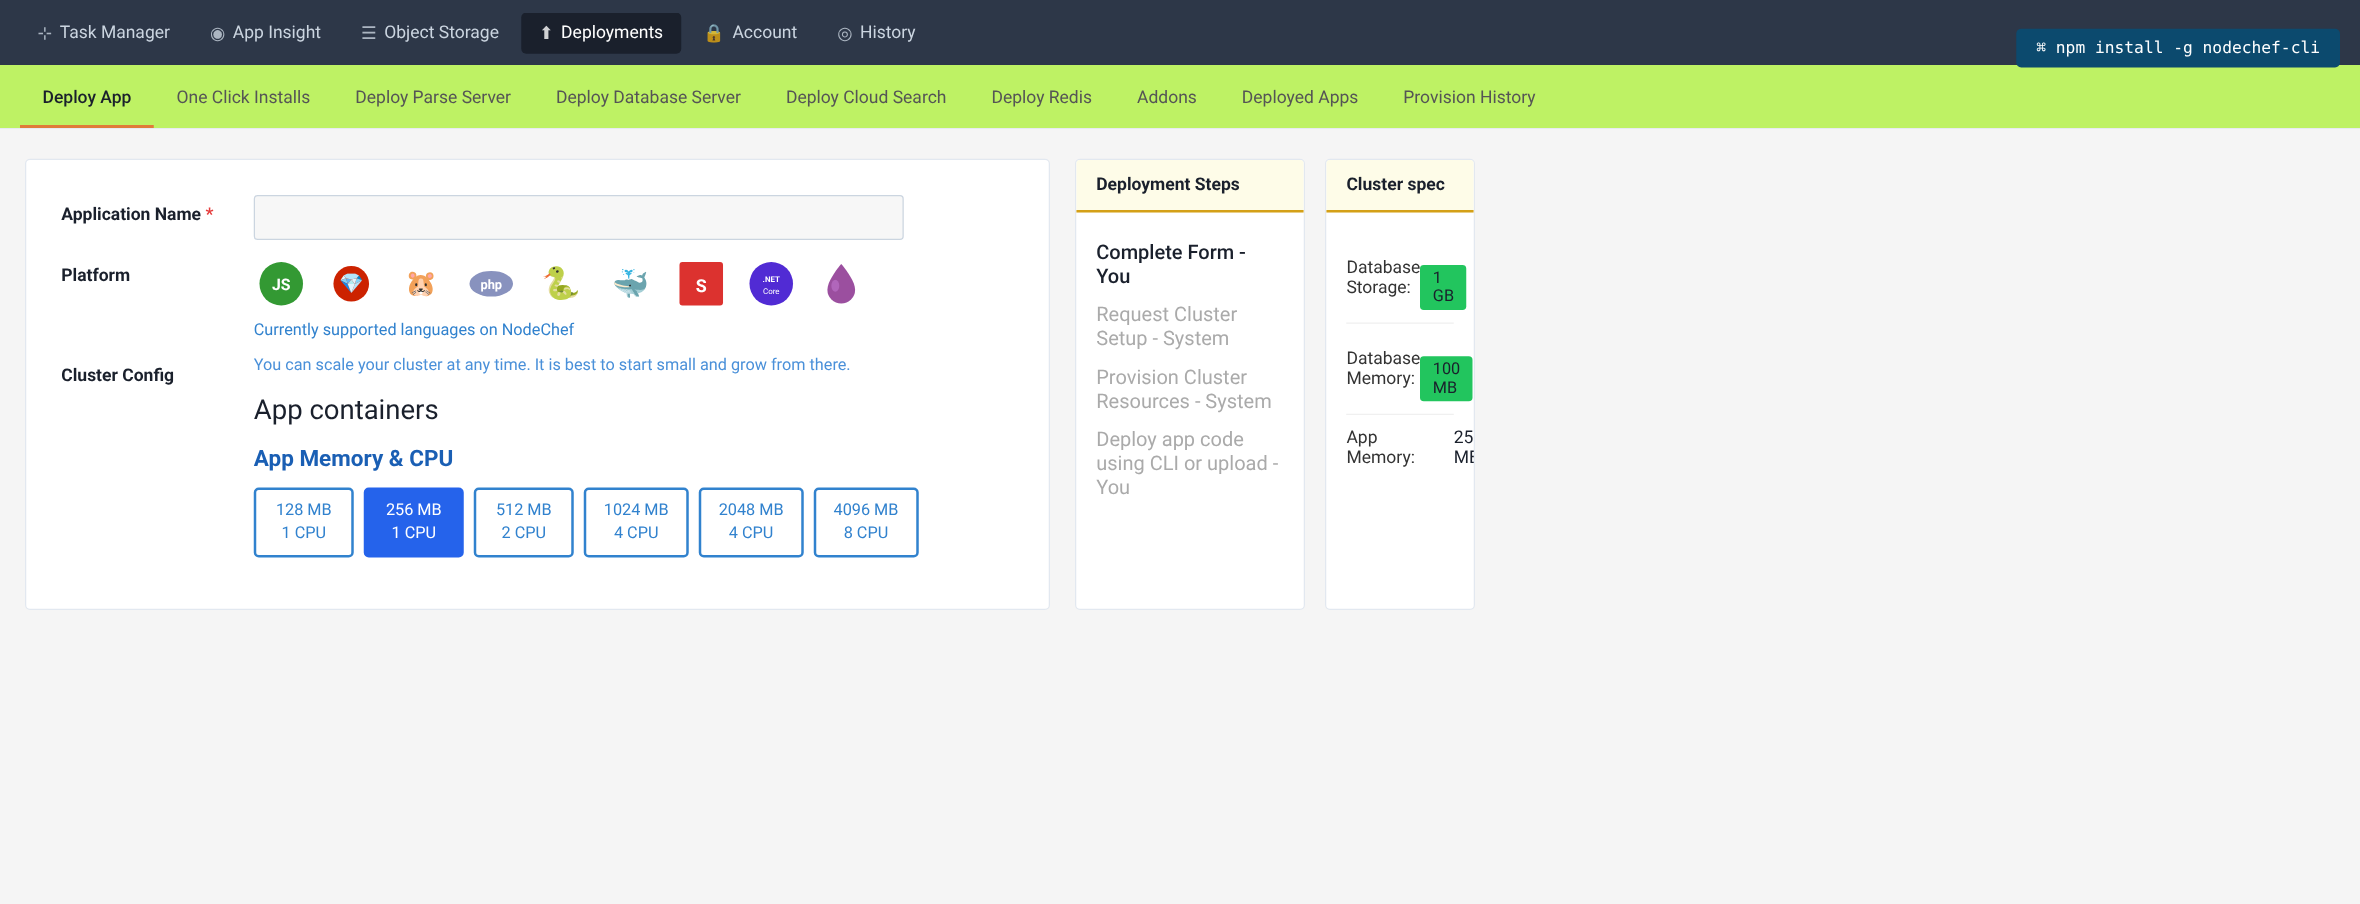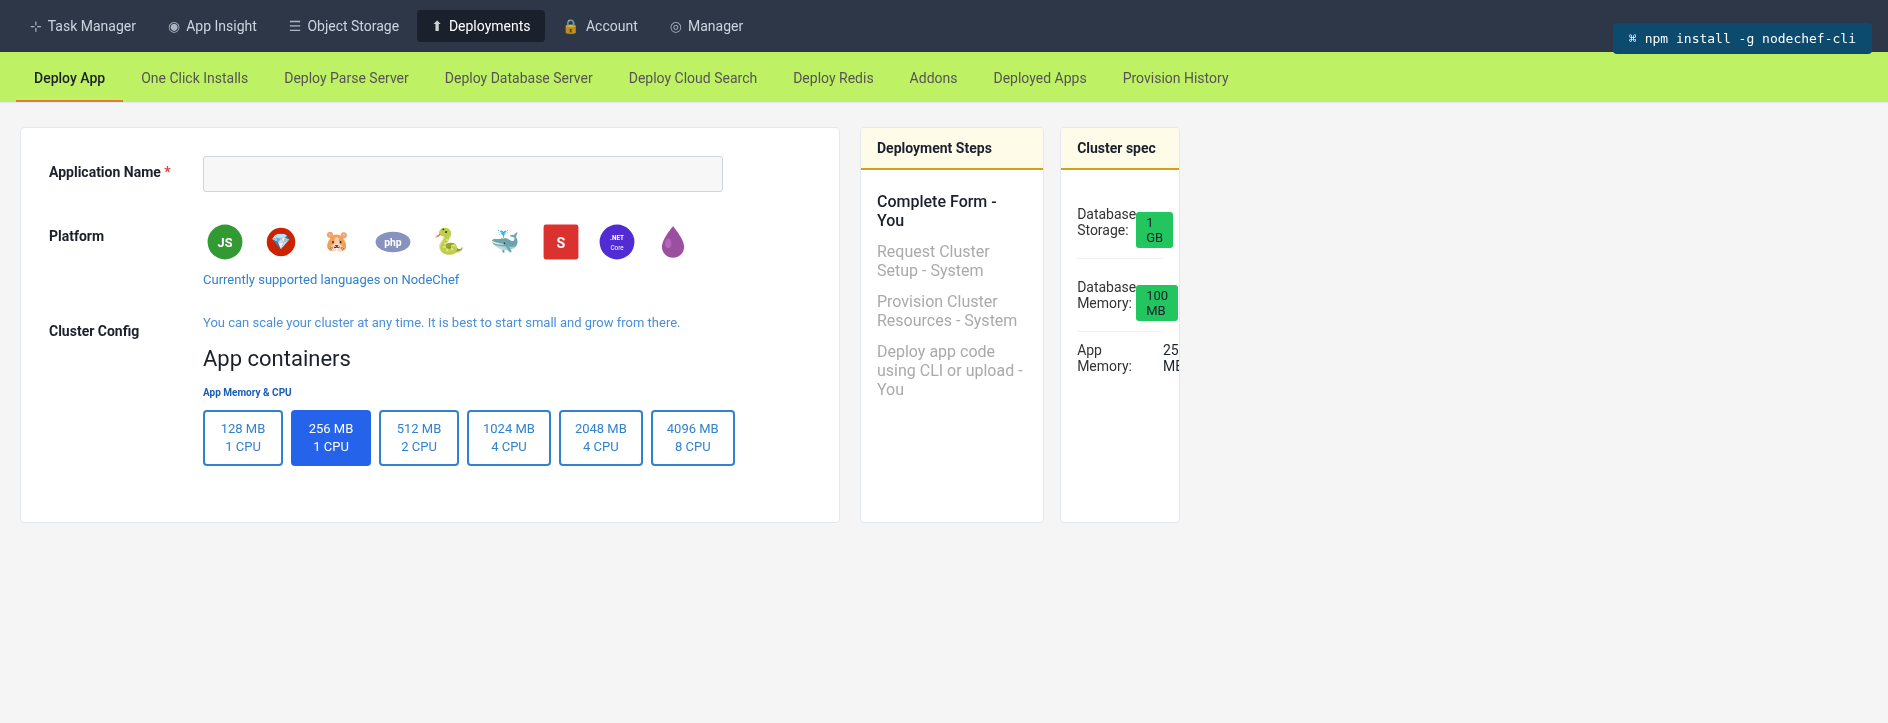--- a/index.html
+++ b/index.html
@@ -79,21 +79,21 @@
       flex: 1;
       background: #fff;
       border: 1px solid #e2e8f0;
       border-radius: 4px;
       padding: 28px 28px;
     }
 
     .form-row {
       display: flex;
       align-items: flex-start;
-      margin-bottom: 28px;
+      margin-bottom: 13px;
       gap: 24px;
     }
     .form-label {
       font-weight: 700;
       font-size: 14px;
       color: #1a202c;
       min-width: 130px;
       padding-top: 8px;
     }
     .form-label .required { color: #e53e3e; }
@@ -139,21 +139,21 @@
     }
     .section-title {
       font-size: 22px;
       font-weight: 400;
       color: #1a202c;
       margin-bottom: 16px;
     }
     .subsection-title {
       font-weight: 700;
       color: #1a5fb4;
-      font-size: 10px;
+      font-size: 18px;
       margin-bottom: 12px;
     }
     .memory-grid {
       display: flex;
       gap: 8px;
       flex-wrap: wrap;
     }
     .memory-option {
       border: 2px solid #3182ce;
       border-radius: 4px;
@@ -248,21 +248,21 @@
   <div class="nav-item active">
     <span class="nav-icon">⬆</span>
     <span>Deployments</span>
   </div>
   <div class="nav-item">
     <span class="nav-icon">🔒</span>
     <span>Account</span>
   </div>
   <div class="nav-item">
     <span class="nav-icon">◎</span>
-    <span>Manager</span>
+    <span>History</span>
   </div>
   <div class="nav-spacer"></div>
   <div class="cli-button">
     <span>⌘ </span><span>npm install -g nodechef-cli</span>
   </div>
 </nav>
 
 <div class="tabs-bar">
   <div class="tab-item active">Deploy App</div>
   <div class="tab-item">One Click Installs</div>

